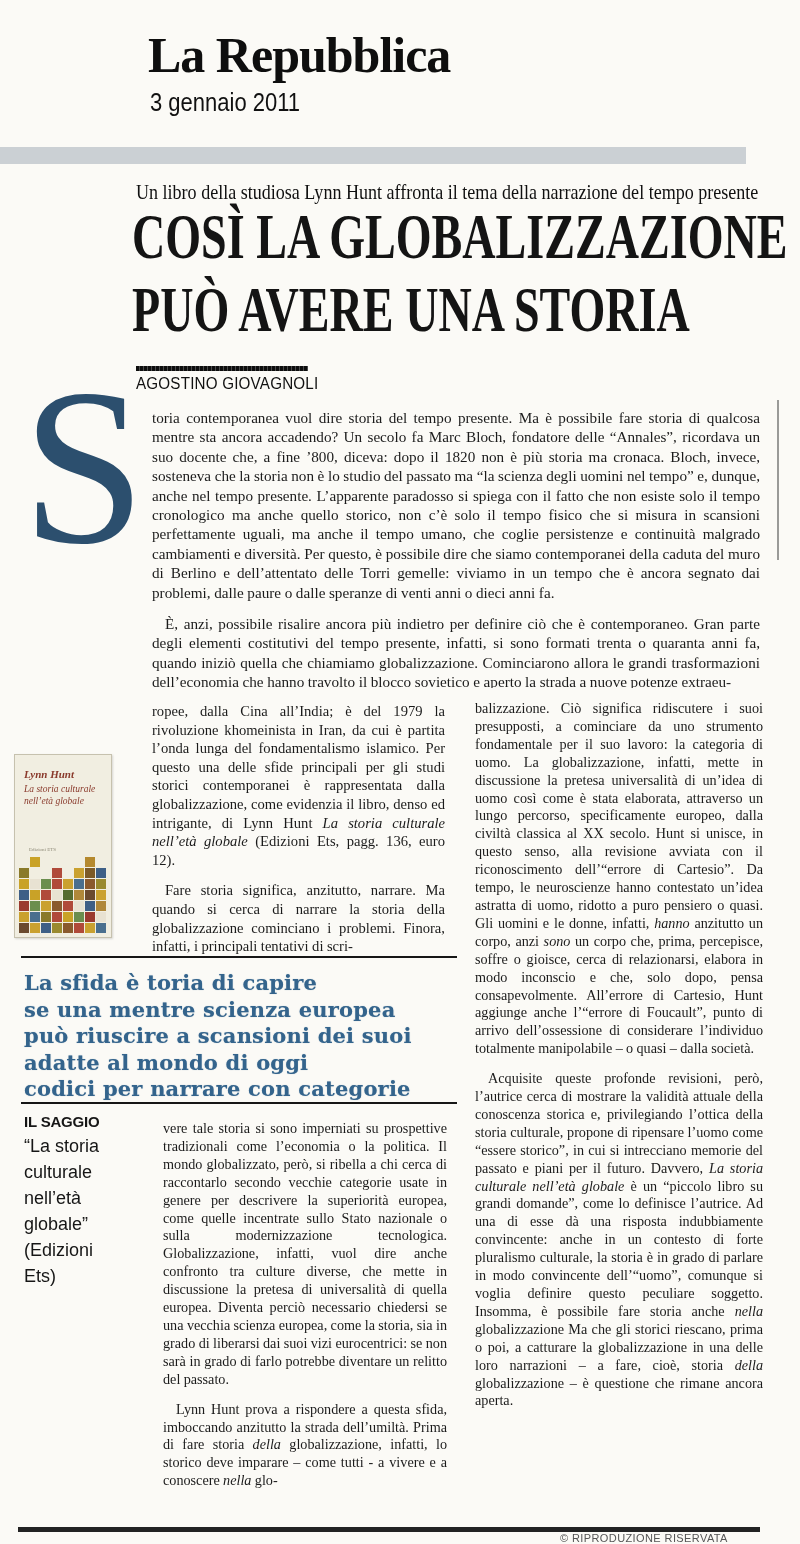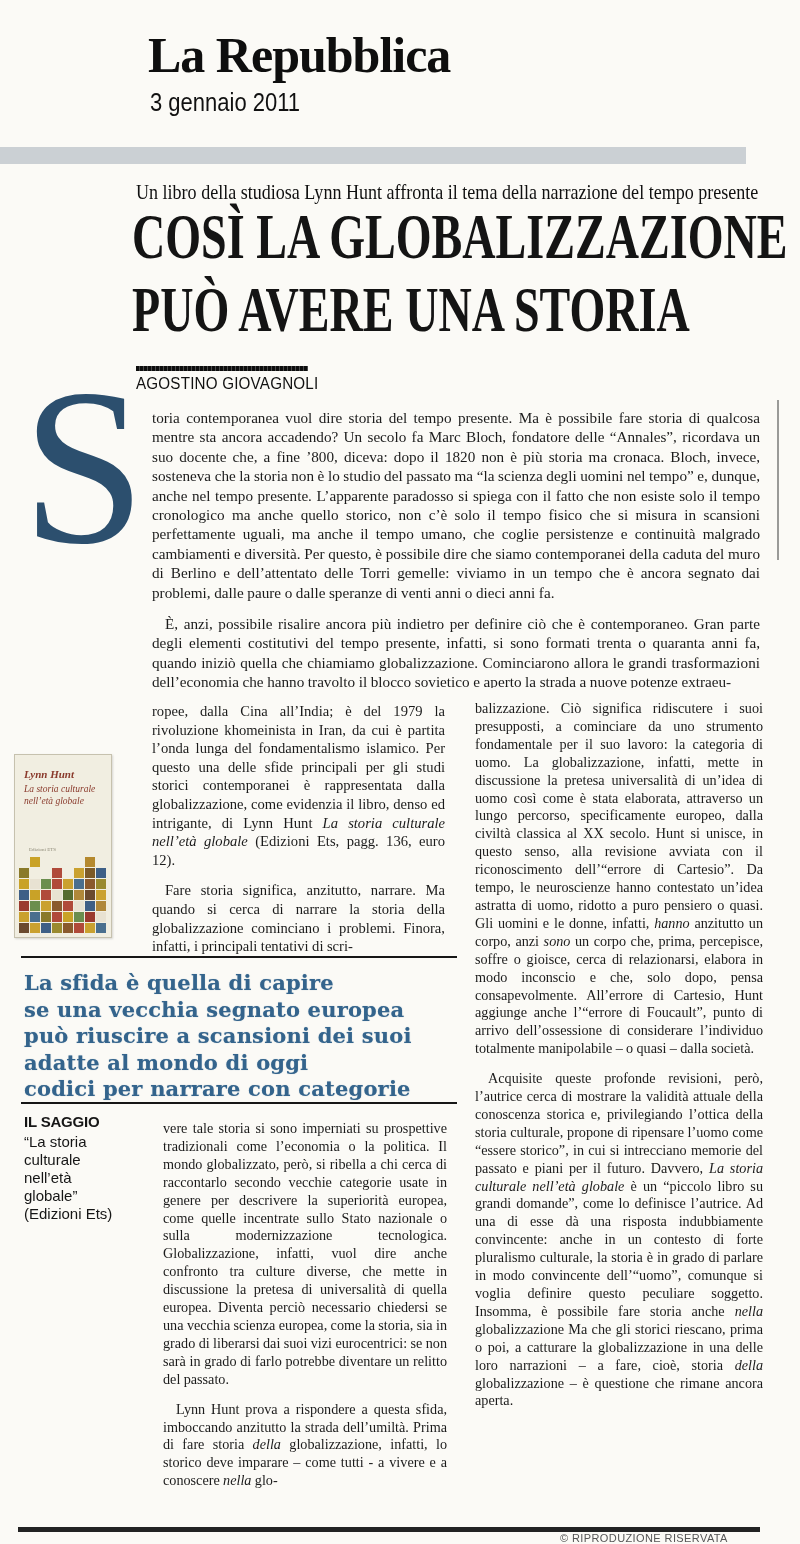--- a/index.html
+++ b/index.html
@@ -54,21 +54,21 @@
   .edge-line{position:absolute;left:777px;top:400px;width:2px;height:160px;background:#9a9a98;}
   
   .pull-quote{position:absolute;left:24px;top:970px;width:432px;
     font-family:"DejaVu Serif","Liberation Serif",serif;font-weight:bold;
     font-size:21px;line-height:26.5px;color:#34648c;letter-spacing:.2px;
     text-shadow:0 0 1px rgba(52,100,140,.45);}
   
   .sidebar{position:absolute;left:24px;top:1113px;width:104px;
     font-family:"Liberation Sans","DejaVu Sans",sans-serif;color:#161616;}
   .sidebar-label{font-size:15px;font-weight:bold;letter-spacing:-.2px;margin-bottom:3px;}
-  .sidebar-text{font-size:15px;line-height:18px;}
+  .sidebar-text{font-size:18px;line-height:26px;}
   
   .book-cover{position:absolute;left:14px;top:754px;width:96px;height:182px;
     background:#f1eee1;border:1px solid #c6c1ae;box-shadow:1px 1px 2px rgba(0,0,0,.15);}
   .cover-author{position:absolute;left:9px;top:13px;font-size:11px;font-weight:bold;
     font-style:italic;color:#8a3a2c;font-family:"Liberation Serif",serif;}
   .cover-title{position:absolute;left:9px;top:29px;width:80px;font-size:9.5px;line-height:11.5px;
     font-style:italic;color:#8a3a2c;font-family:"Liberation Serif",serif;}
   .cover-imprint{position:absolute;left:14px;top:92px;font-size:5px;color:#8a8674;}
   .mosaic{position:absolute;left:4px;bottom:4px;display:grid;
     grid-template-columns:repeat(8,10px);grid-auto-rows:10px;gap:1px;}
@@ -170,22 +170,22 @@
         <div class="tile" style="background: rgb(138, 90, 46);"></div>
         <div class="tile" style="background: rgb(176, 74, 58);"></div>
         <div class="tile" style="background: rgb(202, 161, 47);"></div>
         <div class="tile" style="background: rgb(74, 111, 142);"></div>
       </div>
   </div>
 
   <div class="rule rule-1"></div>
 
   <div class="pull-quote">
-    <div>La sfida è quella di capire</div>
-    <div>se una vecchia segnato europea</div>
+    <div>La sfida è toria di capire</div>
+    <div>se una mentre scienza europea</div>
     <div>può riuscire a scansioni dei suoi</div>
     <div>adatte al mondo di oggi</div>
     <div>codici per narrare con categorie</div>
   </div>
 
   <div class="rule rule-2"></div>
 
   <div class="sidebar">
     <div class="sidebar-label">IL SAGGIO</div>
     <div class="sidebar-text">“La storia culturale nell’età globale” (Edizioni Ets)</div>

